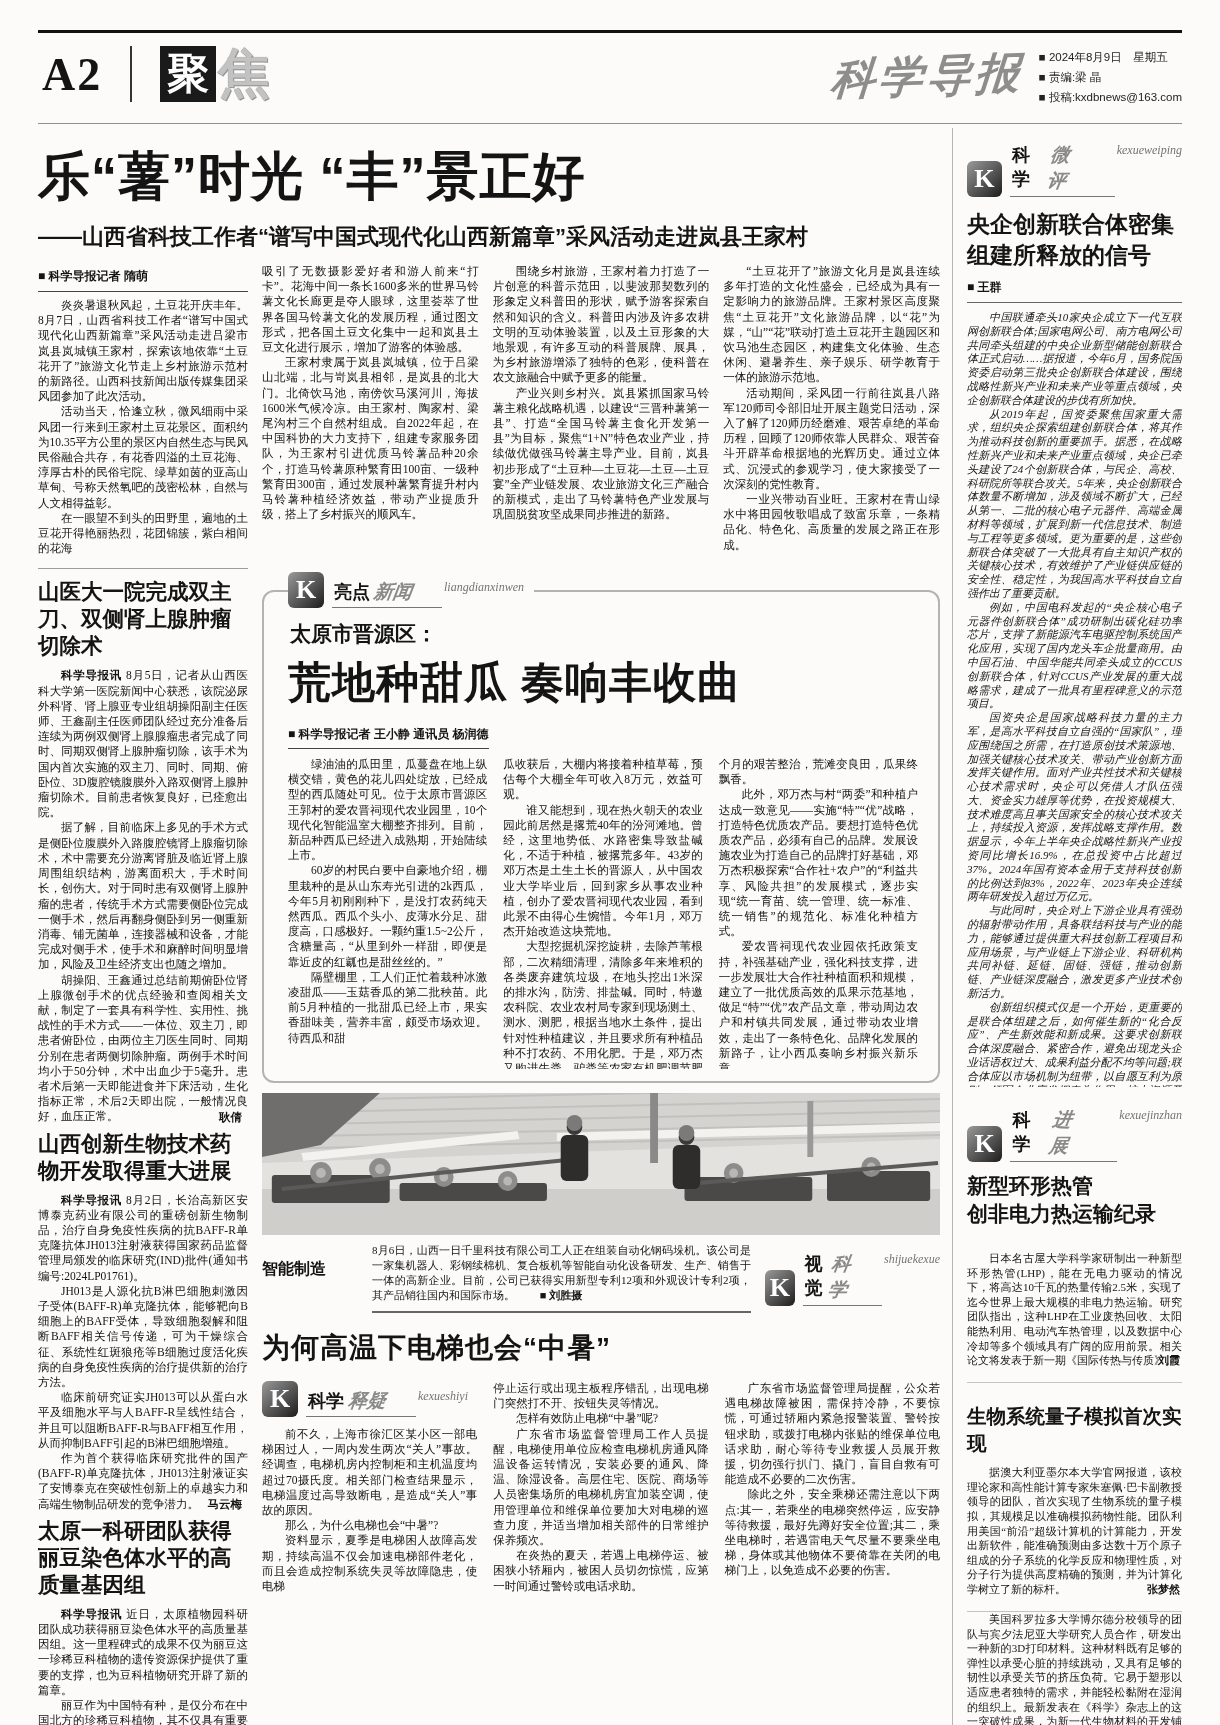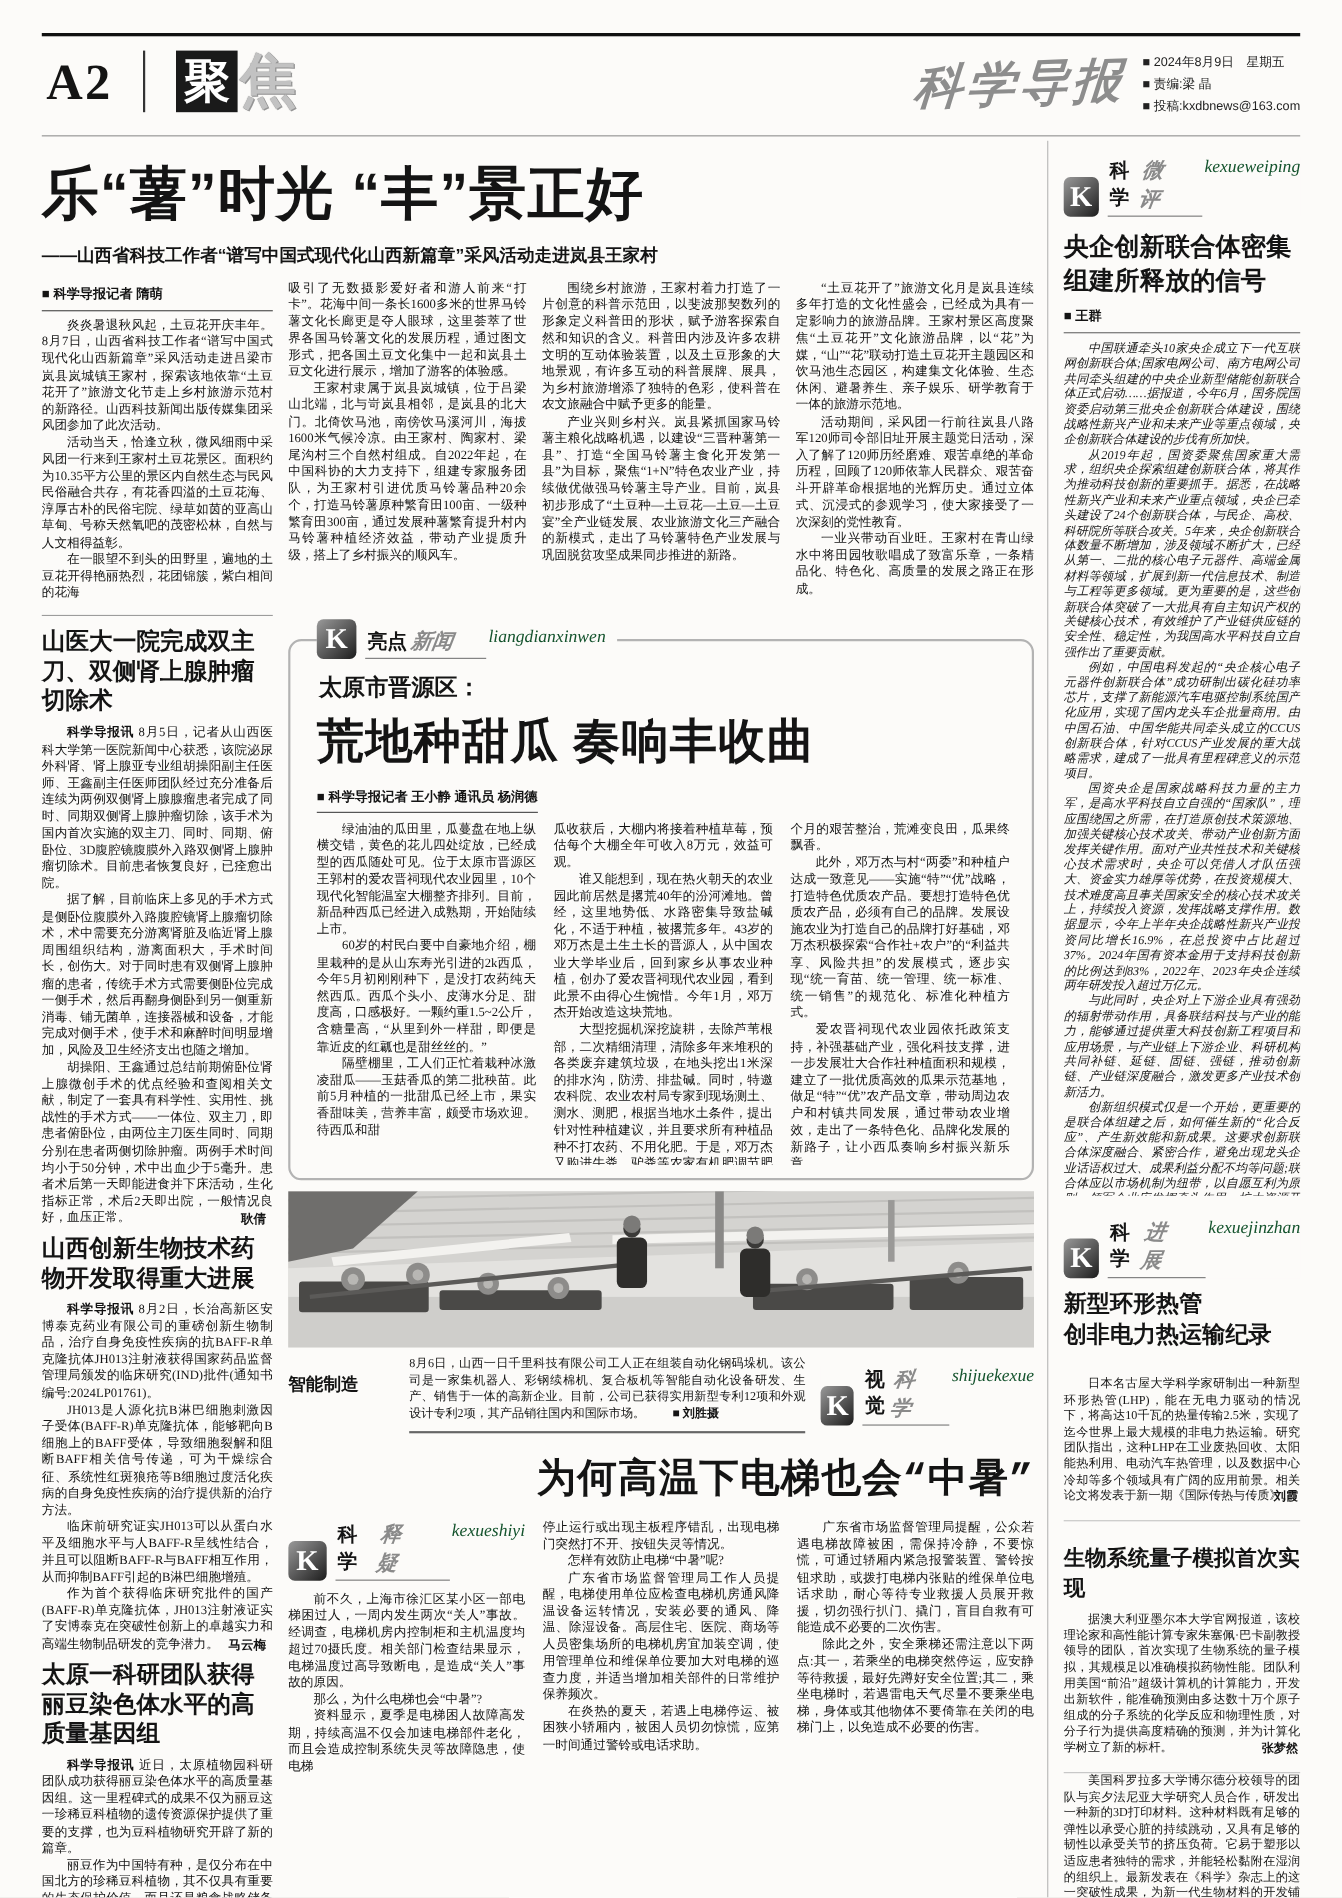--- a/index.html
+++ b/index.html
@@ -24,21 +24,21 @@
     font-family:"Liberation Serif",serif;transform:skewX(-6deg) rotate(-2deg);letter-spacing:4px;}
   .pubinfo{font-size:11.5px;line-height:20px;font-family:"Liberation Sans",sans-serif;color:#222;}
   .pubinfo div{white-space:nowrap;}
   .header-rule{border-bottom:1px solid #8f8f8f;margin-top:2px;}
   
   .content{display:flex;margin-top:4px;}
   .left-area{width:902px;}
   .sidebar{flex:1;margin-left:12px;border-left:1px solid #b5b5b5;padding-left:14px;padding-top:14px;}
   
   .main-title{font-family:"Liberation Sans",sans-serif;font-weight:900;font-size:52px;margin:14px 0 4px 0;letter-spacing:1px;}
-  .main-subtitle{font-family:"Liberation Sans",sans-serif;font-weight:bold;font-size:16px;margin:10px 0 12px 0;}
+  .main-subtitle{font-family:"Liberation Sans",sans-serif;font-weight:bold;font-size:22px;margin:10px 0 12px 0;}
   .main-flex{display:flex;}
   .left-rail{width:210px;flex:0 0 210px;}
   .center{flex:1;margin-left:14px;}
   .byline{font-size:12px;font-weight:bold;font-family:"Liberation Sans",sans-serif;
     border-bottom:1px solid #444;padding:4px 0 6px 0;margin-bottom:6px;}
   .body{font-size:11.5px;line-height:15.2px;text-align:justify;color:#121212;}
   .body p{margin:0;text-indent:2em;}
   .cont p:first-child{text-indent:0;}
   .wire{font-family:"Liberation Sans",sans-serif;font-weight:bold;margin-right:4px;}
   .sig{text-align:right;font-size:11.5px;font-weight:bold;padding-right:6px;margin-top:-15px;}
@@ -49,39 +49,39 @@
   
   .hlbox{border:2px solid #b3b3b3;border-radius:12px;margin-top:8px;padding:0 20px 12px 24px;position:relative;}
   .klogo{display:inline-flex;align-items:flex-end;gap:8px;background:#fcfbf9;}
   .ksq{width:36px;height:36px;border-radius:6px;background:linear-gradient(135deg,#9a9a9a,#1c1c1c);
     color:#fff;font-family:"Liberation Serif",serif;font-weight:bold;font-size:26px;
     display:flex;align-items:center;justify-content:center;}
   .kright{display:flex;}
   .kline1{display:flex;align-items:baseline;border-bottom:1px solid #777;padding:0 30px 2px 2px;}
   .kbold{font-family:"Liberation Sans",sans-serif;font-weight:900;font-size:18px;}
   .kscript{font-style:italic;color:#8a8a8a;font-size:19px;font-weight:bold;margin-left:4px;transform:skewX(-8deg);}
-  .kpinyin{font-style:italic;color:#14532d;font-size:16px;padding:1px 0 0 2px;font-family:"Liberation Serif",serif;}
+  .kpinyin{font-style:italic;color:#737373;font-size:12px;padding:1px 0 0 2px;font-family:"Liberation Serif",serif;}
   .hlbox .klogo{position:relative;top:-20px;padding-right:10px;}
   .kicker{font-family:"Liberation Sans",sans-serif;font-weight:bold;font-size:21px;margin:-8px 0 6px 2px;}
   .hl-title{font-family:"Liberation Sans",sans-serif;font-weight:900;font-size:43px;margin:0 0 12px 0;letter-spacing:1px;}
   .hl-byline{display:inline-block;font-size:12px;font-weight:bold;font-family:"Liberation Sans",sans-serif;
     border-bottom:1px solid #444;padding-bottom:5px;margin-bottom:8px;}
   .hl-cols{display:flex;gap:16px;height:312px;overflow:hidden;}
   .hl-cols .col{flex:1;min-width:0;}
   
   .photo{width:100%;height:142px;margin-top:10px;background:#dfdfdc;}
   .photo svg{display:block;width:100%;height:100%;}
   .caption-row{display:flex;gap:14px;margin-top:8px;align-items:flex-start;}
   .cap-label{font-family:"Liberation Sans",sans-serif;font-weight:900;font-size:16px;width:96px;flex:0 0 96px;padding-top:16px;}
   .cap-text{flex:1;font-size:11px;line-height:15px;text-align:justify;border-bottom:2px solid #666;padding-bottom:8px;}
   .cap-text .credit{font-weight:bold;margin-left:22px;white-space:nowrap;}
   .cap-logo{flex:0 0 150px;padding-top:8px;}
   
   .elevator{margin-top:16px;}
-  .elev-title{font-family:Liberation Mono, monospace;font-weight:900;font-size:36px;margin:0 0 14px 0;letter-spacing:1px;text-align:right;}
+  .elev-title{font-family:Liberation Sans, sans-serif;font-weight:900;font-size:28px;margin:0 0 14px 0;letter-spacing:1px;}
   .elev-cols{display:flex;gap:16px;height:268px;overflow:hidden;}
   .elev-cols .col{flex:1;min-width:0;}
   .elev-logo{margin-bottom:10px;}
   
   .sb-title{font-family:"Liberation Sans",sans-serif;font-weight:900;font-size:23px;line-height:31px;margin:12px 0 4px 0;}
   .sb-byline{font-size:12px;font-weight:bold;font-family:"Liberation Sans",sans-serif;
     border-bottom:1px solid #666;padding:4px 0 6px 0;margin-bottom:8px;}
   .sb-body-italic{font-size:11px;line-height:13.8px;text-align:justify;font-style:italic;max-height:776px;overflow:hidden;}
   .sb-body-italic p,.sb-body p{margin:0;text-indent:2em;}
   .sb-body{font-size:11px;line-height:14.6px;text-align:justify;}

